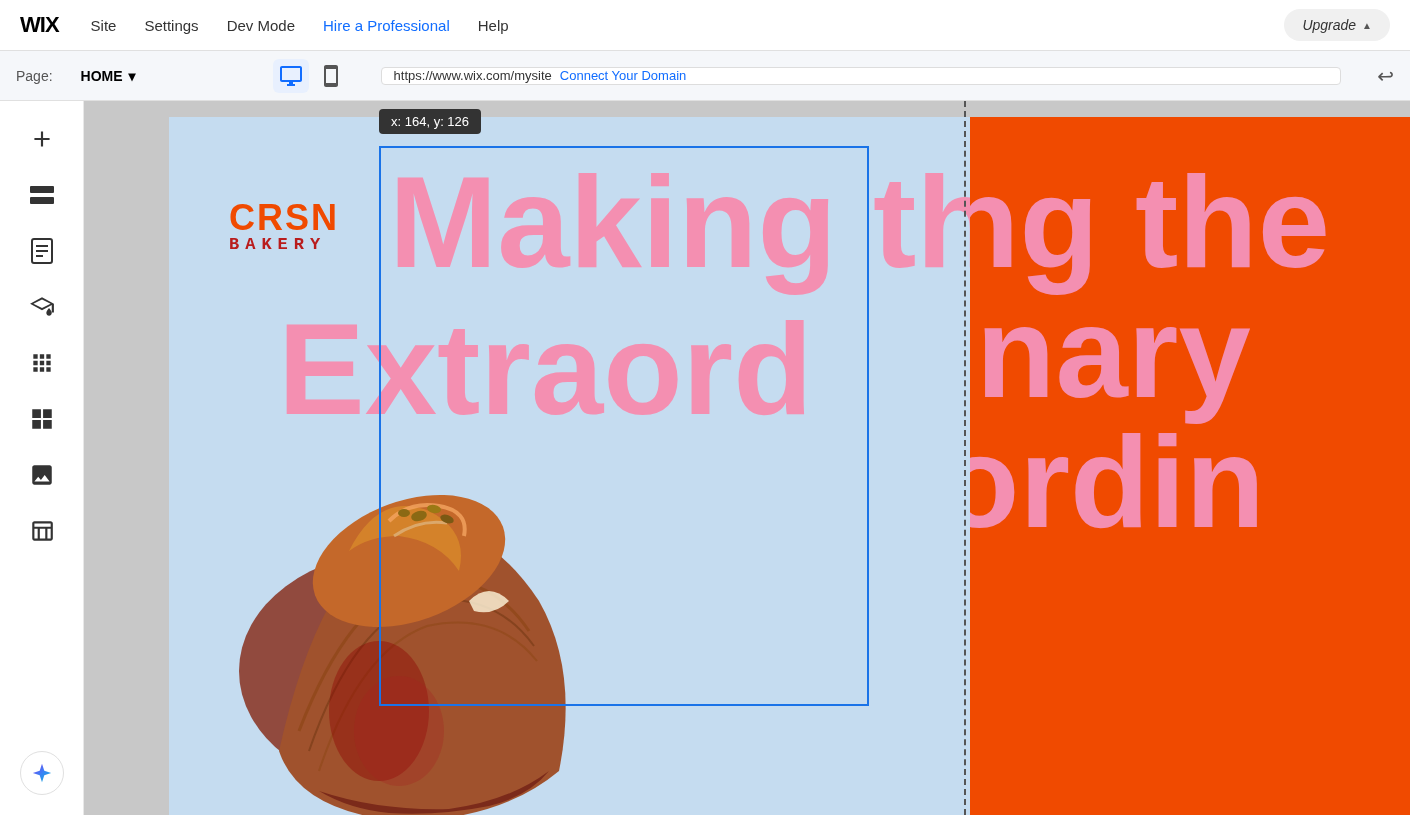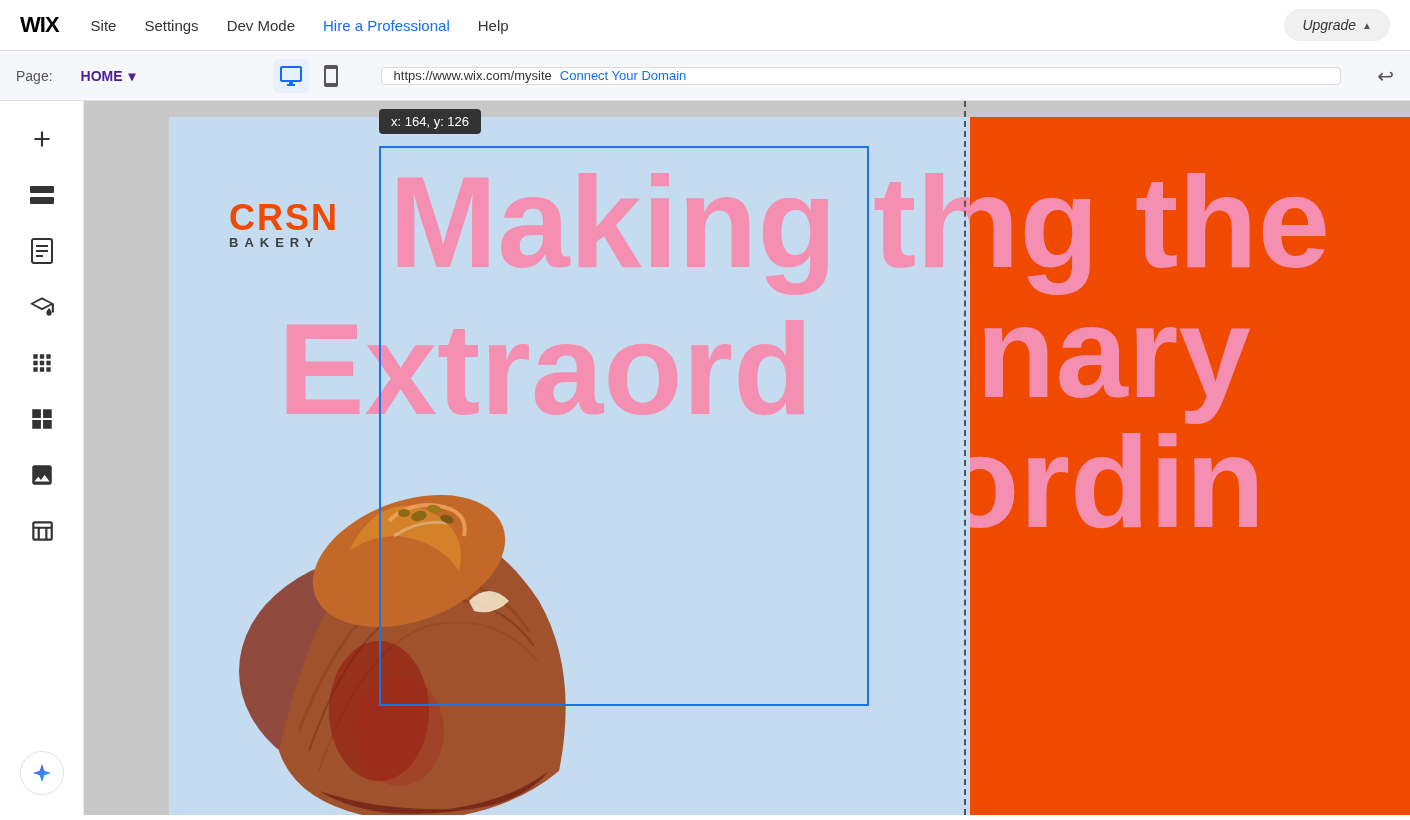--- a/index.html
+++ b/index.html
@@ -69,21 +69,21 @@
     .page-label {
       font-size: 14px;
       color: #555;
     }
     .page-selector {
       display: flex;
       align-items: center;
       gap: 6px;
       font-size: 14px;
       font-weight: 600;
-      color: #4c1d95;
+      color: #000000;
       cursor: pointer;
       min-width: 160px;
     }
     .device-icons {
       display: flex;
       gap: 4px;
       margin: 0 4px;
     }
     .device-btn {
       width: 36px;
@@ -208,25 +208,26 @@
       left: 60px;
       z-index: 5;
     }
     .bakery-name {
       font-size: 36px;
       font-weight: 800;
       color: #f04a00;
       letter-spacing: 2px;
     }
     .bakery-sub {
-      font-size: 13px;
+      font-size: 17px;
       font-weight: 600;
-      color: #404040;
+      color: #b91c1c;
       letter-spacing: 6px;
       margin-top: -4px;
+      font-family: Liberation Mono, monospace;
     }
 
     
     .croissant-img {
       position: absolute;
       bottom: 0;
       left: 30px;
       width: 420px;
       height: 580px;
       z-index: 4;

